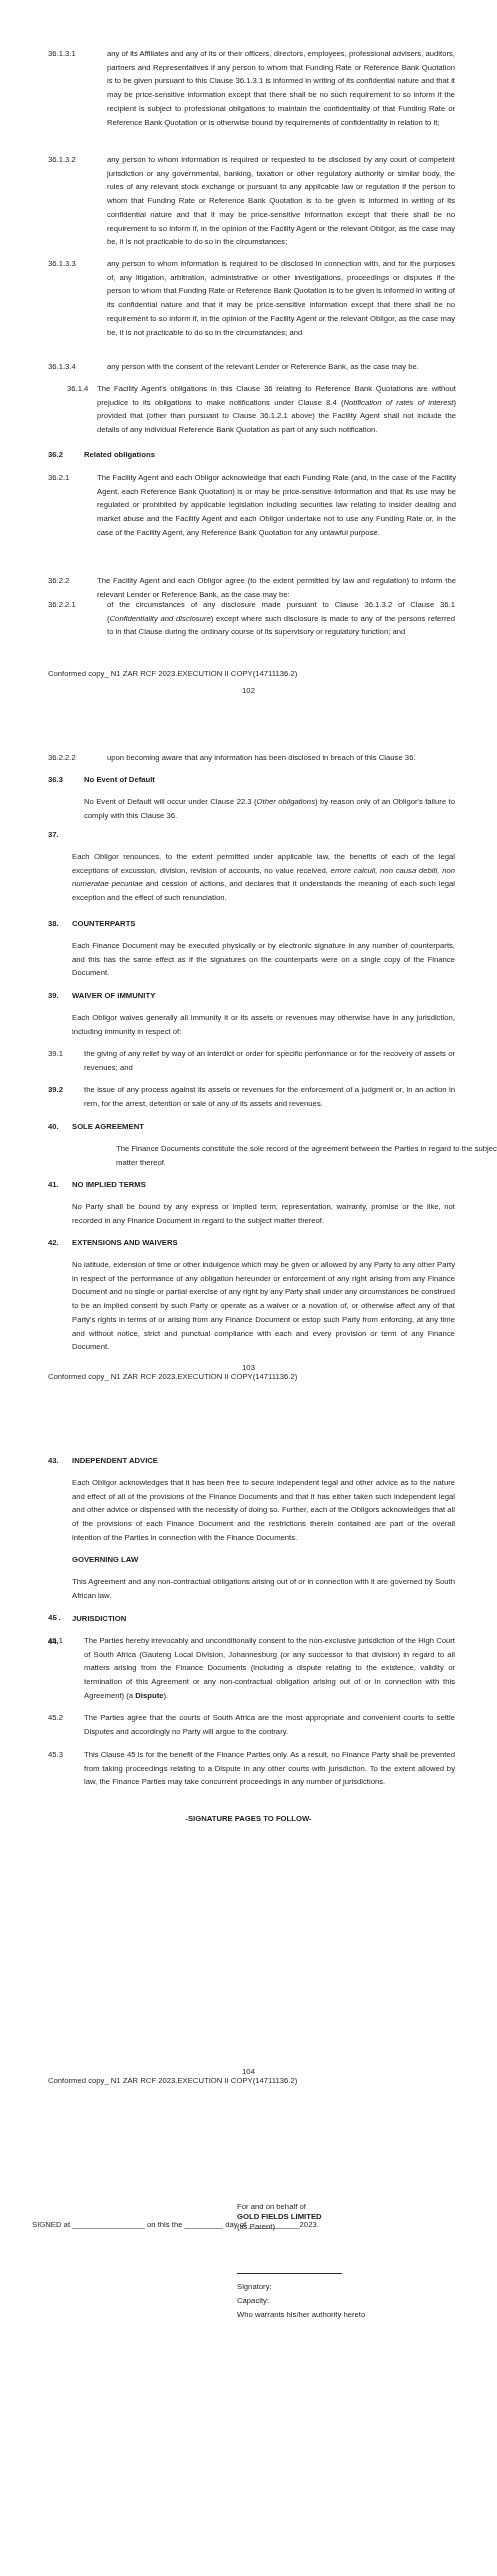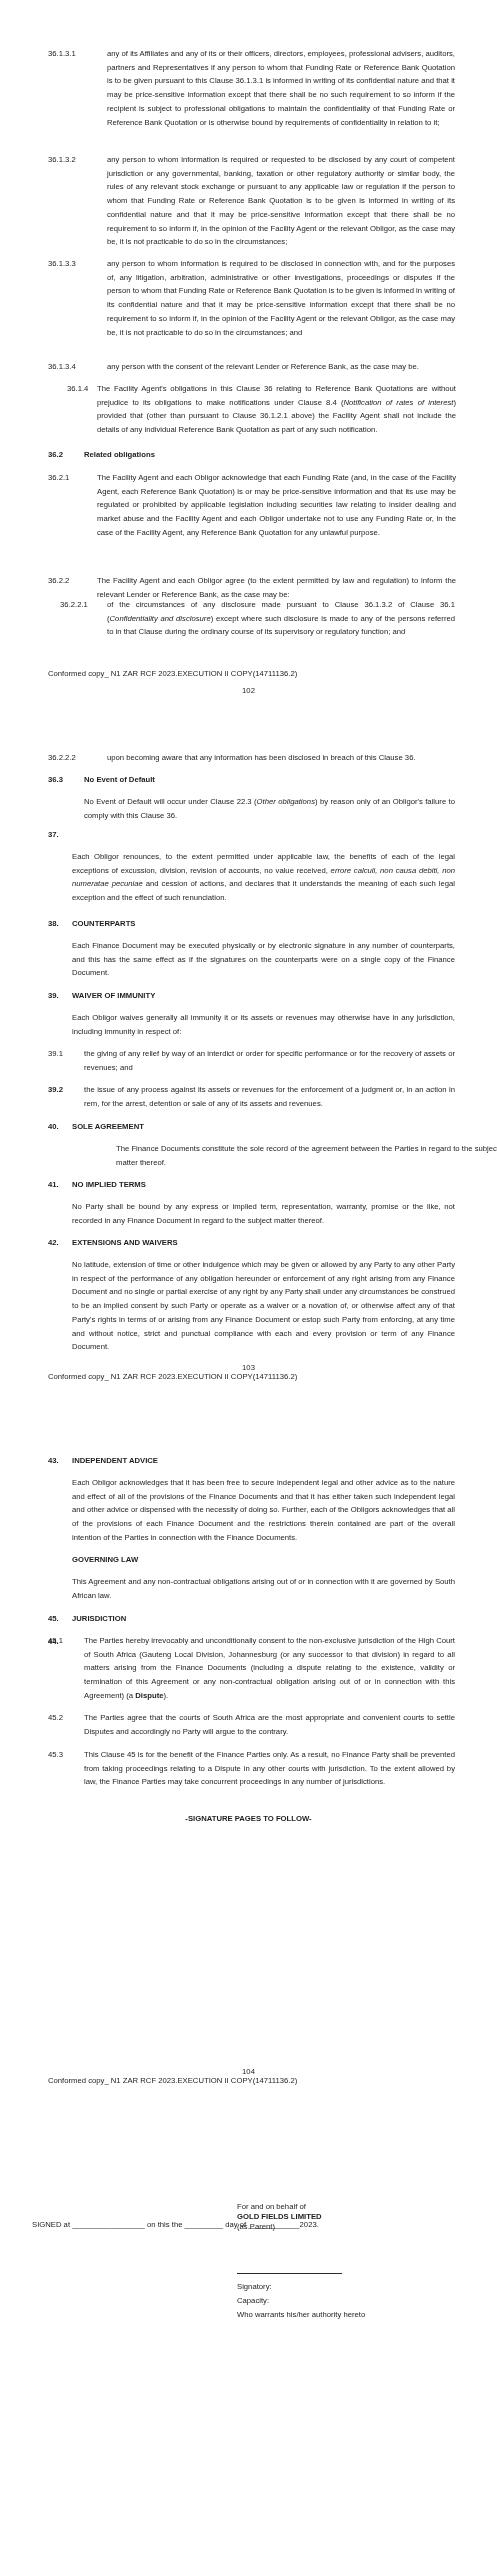--- a/index.html
+++ b/index.html
@@ -36,21 +36,21 @@
     <div class="abs num" style="top: 360px; left: 48px;">36.1.3.4</div>
     <div class="abs j" style="top: 360px; left: 107px; width: 348px;"><span>any person with the consent of the relevant Lender or Reference Bank, as the case may be.</span></div>
     <div class="abs num" style="top: 382px; left: 55px; margin-left: 12px;">36.1.4</div>
     <div class="abs j" style="top: 382px; left: 97px; width: 359px;"><span>The Facility Agent's obligations in this Clause 36 relating to Reference Bank Quotations are without prejudice to its obligations to make notifications under Clause 8.4 (</span><span class="it">Notification of rates of interest</span><span>) provided that (other than pursuant to Clause 36.1.2.1 above) the Facility Agent shall not include the details of any individual Reference Bank Quotation as part of any such notification.</span></div>
     <div class="abs num bold" style="top: 448px; left: 48px;">36.2</div>
     <div class="abs bold" style="top: 448px; left: 84px; width: 371px;"><span>Related obligations</span></div>
     <div class="abs num" style="top: 471px; left: 48px;">36.2.1</div>
     <div class="abs j" style="top: 471px; left: 97px; width: 359px;"><span>The Facility Agent and each Obligor acknowledge that each Funding Rate (and, in the case of the Facility Agent, each Reference Bank Quotation) is or may be price-sensitive information and that its use may be regulated or prohibited by applicable legislation including securities law relating to insider dealing and market abuse and the Facility Agent and each Obligor undertake not to use any Funding Rate or, in the case of the Facility Agent, any Reference Bank Quotation for any unlawful purpose.</span></div>
     <div class="abs num" style="top: 574px; left: 48px;">36.2.2</div>
     <div class="abs j" style="top: 574px; left: 97px; width: 359px;"><span>The Facility Agent and each Obligor agree (to the extent permitted by law and regulation) to inform the relevant Lender or Reference Bank, as the case may be:</span></div>
-    <div class="abs num" style="top: 598px; left: 48px; text-align: center;">36.2.2.1</div>
+    <div class="abs num" style="top: 598px; left: 48px;">36.2.2.1</div>
     <div class="abs j" style="top: 598px; left: 107px; width: 348px;"><span>of the circumstances of any disclosure made pursuant to Clause 36.1.3.2 of Clause 36.1 (</span><span class="it">Confidentiality and disclosure</span><span>) except where such disclosure is made to any of the persons referred to in that Clause during the ordinary course of its supervisory or regulatory function; and</span></div>
     <div class="abs c" style="top: 684px;"><span>102</span></div>
     <div class="abs" style="top: 667px; left: 48px;"><span>Conformed copy_ N1 ZAR RCF 2023.EXECUTION II COPY(14711136.2)</span></div>
     <div class="abs num" style="top: 751px; left: 48px;">36.2.2.2</div>
     <div class="abs j" style="top: 751px; left: 107px; width: 348px;"><span>upon becoming aware that any information has been disclosed in breach of this Clause 36.</span></div>
     <div class="abs num bold" style="top: 773px; left: 48px;">36.3</div>
     <div class="abs bold" style="top: 773px; left: 84px; width: 371px;"><span>No Event of Default</span></div>
     <div class="abs j" style="top: 795px; left: 84px; width: 371px;"><span>No Event of Default will occur under Clause 22.3 (</span><span class="it">Other obligations</span><span>) by reason only of an Obligor's failure to comply with this Clause 36.</span></div>
     <div class="abs num bold" style="top: 828px; left: 48px;">37.</div>
     <div class="abs j" style="top: 850px; left: 72px; width: 383px;"><span>Each Obligor renounces, to the extent permitted under applicable law, the benefits of each of the legal exceptions of excussion, division, revision of accounts, no value received, </span><span class="it">errore calculi, non causa debiti, non numeratae pecuniae</span><span> and cession of actions, and declares that it understands the meaning of each such legal exception and the effect of such renunciation.</span></div>
@@ -74,21 +74,21 @@
     <div class="abs bold" style="top: 1236px; left: 72px; width: 383px;"><span>EXTENSIONS AND WAIVERS</span></div>
     <div class="abs j" style="top: 1258px; left: 72px; width: 383px;"><span>No latitude, extension of time or other indulgence which may be given or allowed by any Party to any other Party in respect of the performance of any obligation hereunder or enforcement of any right arising from any Finance Document and no single or partial exercise of any right by any Party shall under any circumstances be construed to be an implied consent by such Party or operate as a waiver or a novation of, or otherwise affect any of that Party's rights in terms of or arising from any Finance Document or estop such Party from enforcing, at any time and without notice, strict and punctual compliance with each and every provision or term of any Finance Document.</span></div>
     <div class="abs c" style="top: 1361px;"><span>103</span></div>
     <div class="abs" style="top: 1370px; left: 48px;"><span>Conformed copy_ N1 ZAR RCF 2023.EXECUTION II COPY(14711136.2)</span></div>
     <div class="abs num bold" style="top: 1454px; left: 48px;">43.</div>
     <div class="abs bold" style="top: 1454px; left: 72px; width: 383px;"><span>INDEPENDENT ADVICE</span></div>
     <div class="abs j" style="top: 1476px; left: 72px; width: 383px;"><span>Each Obligor acknowledges that it has been free to secure independent legal and other advice as to the nature and effect of all of the provisions of the Finance Documents and that it has either taken such independent legal and other advice or dispensed with the necessity of doing so. Further, each of the Obligors acknowledges that all of the provisions of each Finance Document and the restrictions therein contained are part of the overall intention of the Parties in connection with the Finance Documents.</span></div>
     <div class="abs num bold" style="top: 1635px; left: 48px;">44.</div>
     <div class="abs bold" style="top: 1553px; left: 72px; width: 383px;"><span>GOVERNING LAW</span></div>
     <div class="abs j" style="top: 1575px; left: 72px; width: 383px;"><span>This Agreement and any non-contractual obligations arising out of or in connection with it are governed by South African law.</span></div>
-    <div class="abs num bold" style="top: 1612px; left: 48px;">45.</div>
+    <div class="abs num bold" style="top: 1612px; left: 48px; font-family: Liberation Mono, monospace;">45.</div>
     <div class="abs bold" style="top: 1612px; left: 72px; width: 383px;"><span>JURISDICTION</span></div>
     <div class="abs num" style="top: 1634px; left: 48px;">45.1</div>
     <div class="abs j" style="top: 1634px; left: 84px; width: 371px;"><span>The Parties hereby irrevocably and unconditionally consent to the non-exclusive jurisdiction of the High Court of South Africa (Gauteng Local Division, Johannesburg (or any successor to that division) in regard to all matters arising from the Finance Documents (including a dispute relating to the existence, validity or termination of this Agreement or any non-contractual obligation arising out of or in connection with this Agreement) (a </span><span class="bold">Dispute</span><span>).</span></div>
     <div class="abs num" style="top: 1711px; left: 48px;">45.2</div>
     <div class="abs j" style="top: 1711px; left: 84px; width: 371px;"><span>The Parties agree that the courts of South Africa are the most appropriate and convenient courts to settle Disputes and accordingly no Party will argue to the contrary.</span></div>
     <div class="abs num" style="top: 1748px; left: 48px;">45.3</div>
     <div class="abs j" style="top: 1748px; left: 84px; width: 371px;"><span>This Clause 45 is for the benefit of the Finance Parties only. As a result, no Finance Party shall be prevented from taking proceedings relating to a Dispute in any other courts with jurisdiction. To the extent allowed by law, the Finance Parties may take concurrent proceedings in any number of jurisdictions.</span></div>
     <div class="abs c bold" style="top: 1812px;"><span>-SIGNATURE PAGES TO FOLLOW-</span></div>
     <div class="abs c" style="top: 2065px;"><span>104</span></div>
     <div class="abs" style="top: 2074px; left: 48px;"><span>Conformed copy_ N1 ZAR RCF 2023.EXECUTION II COPY(14711136.2)</span></div>

